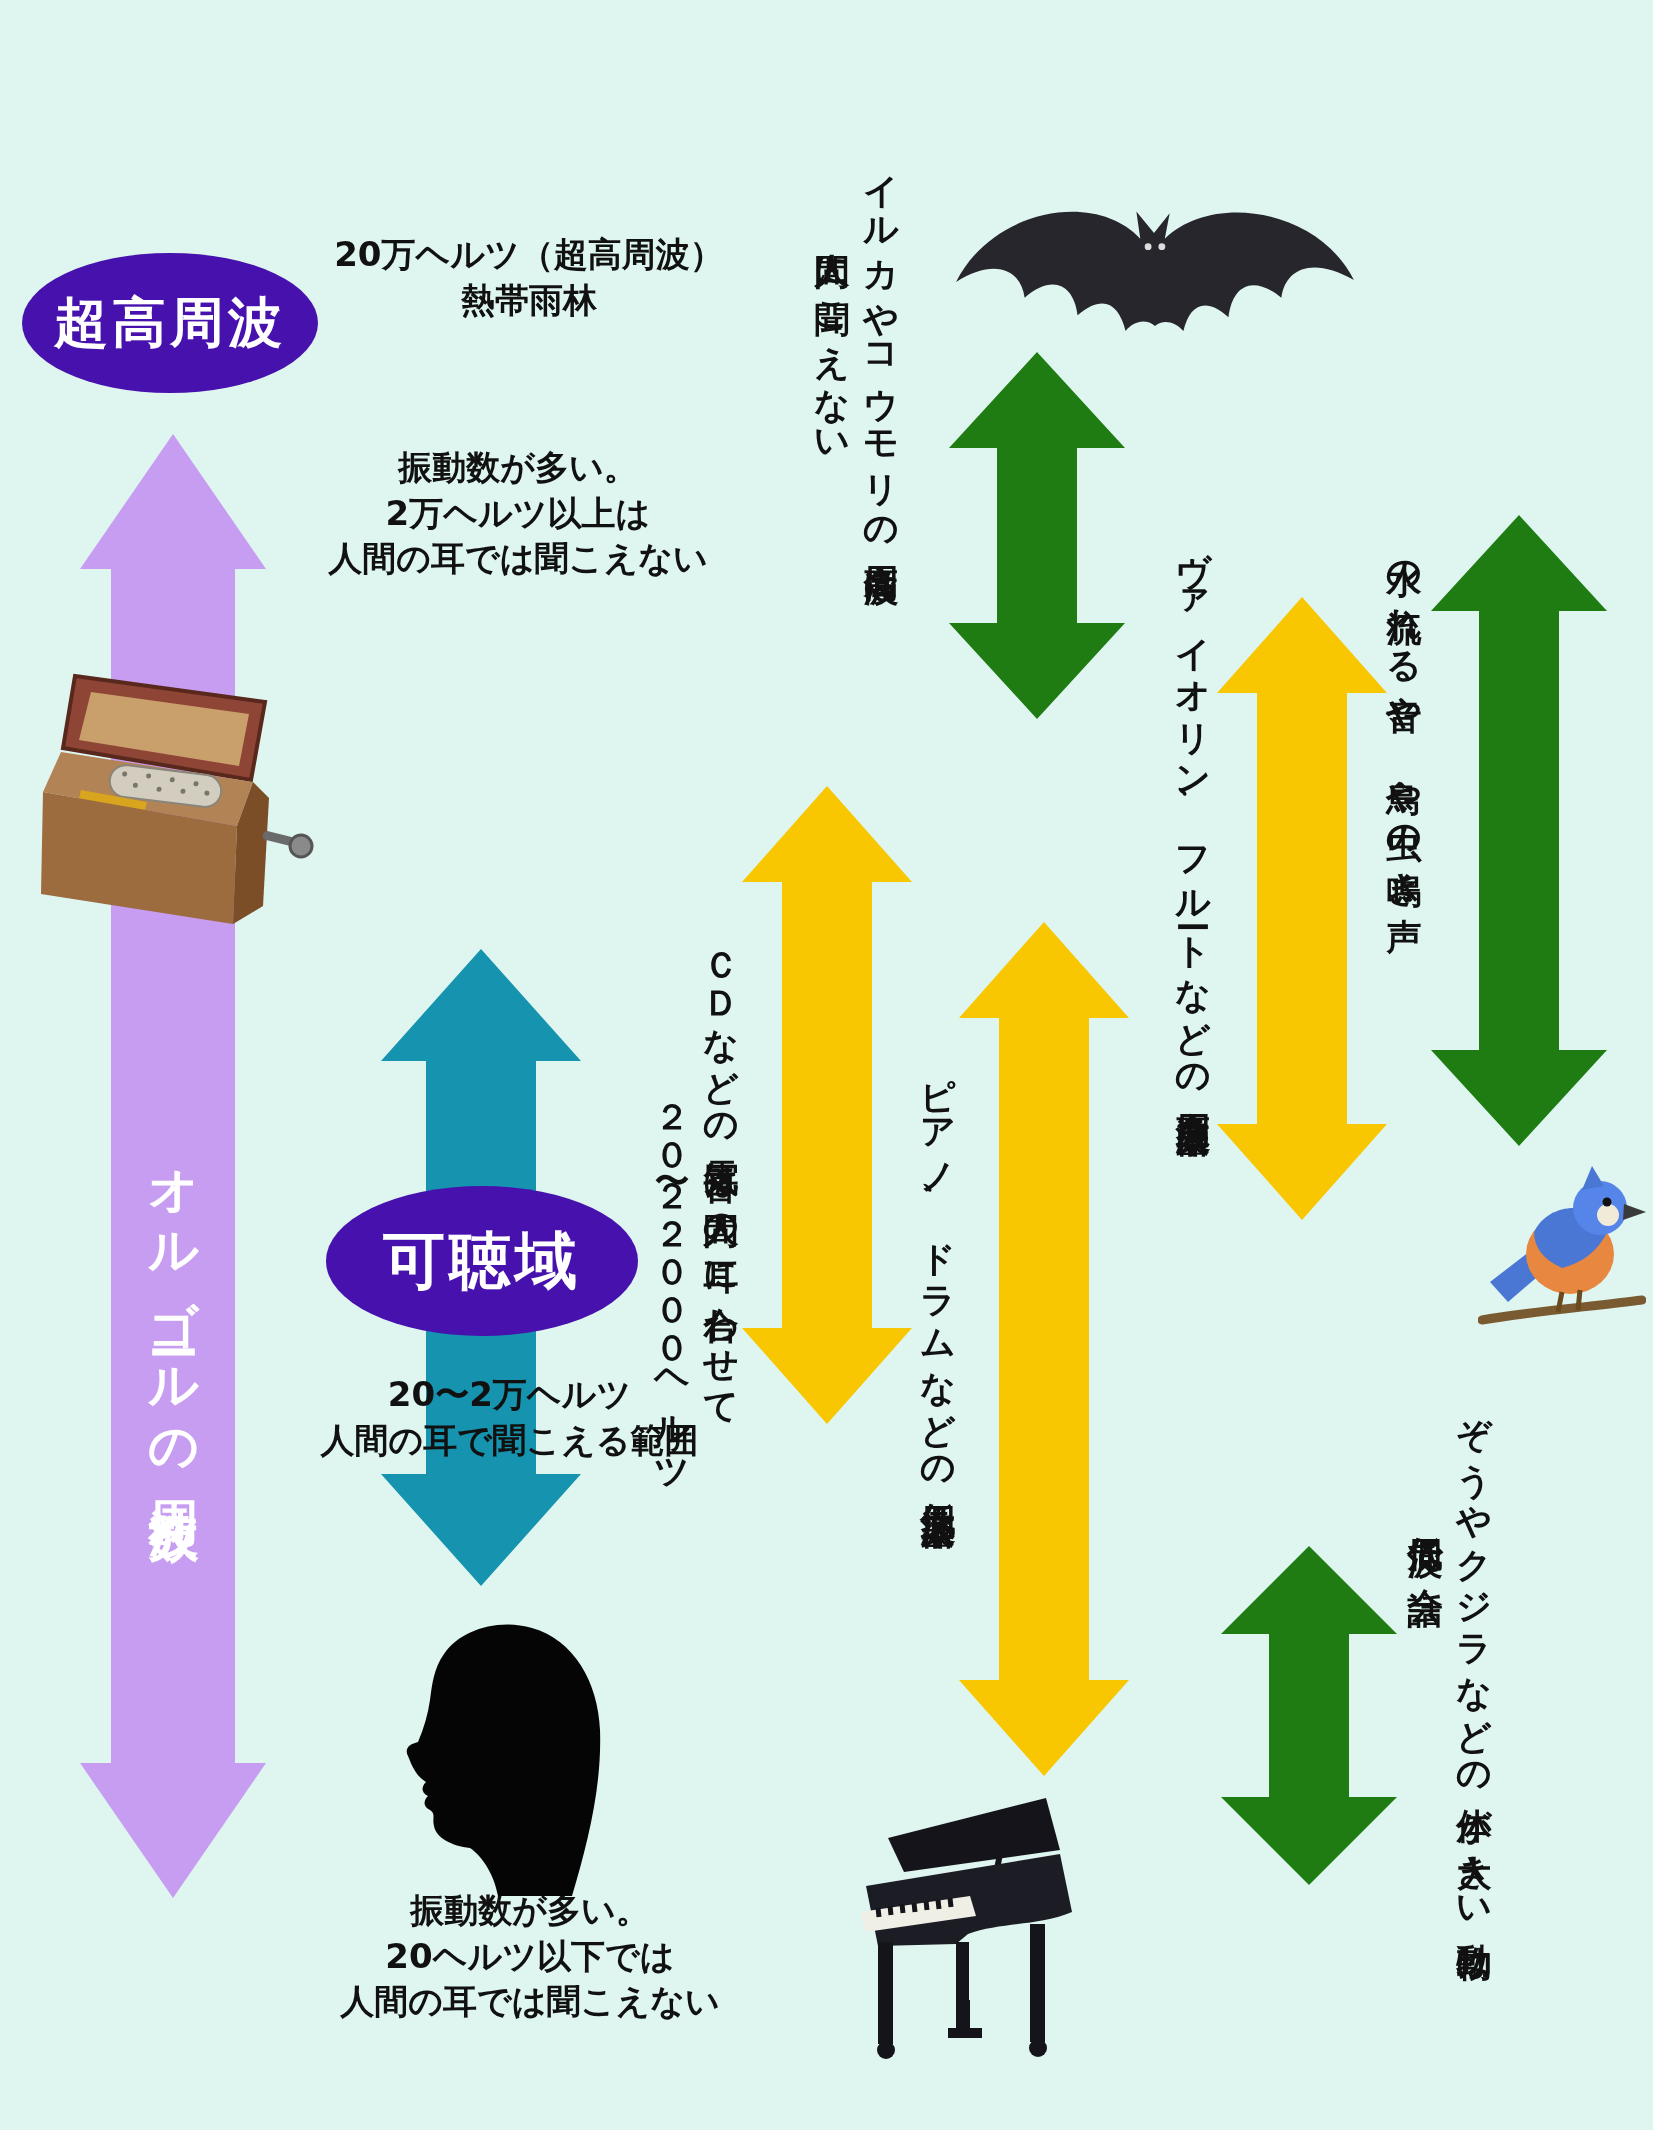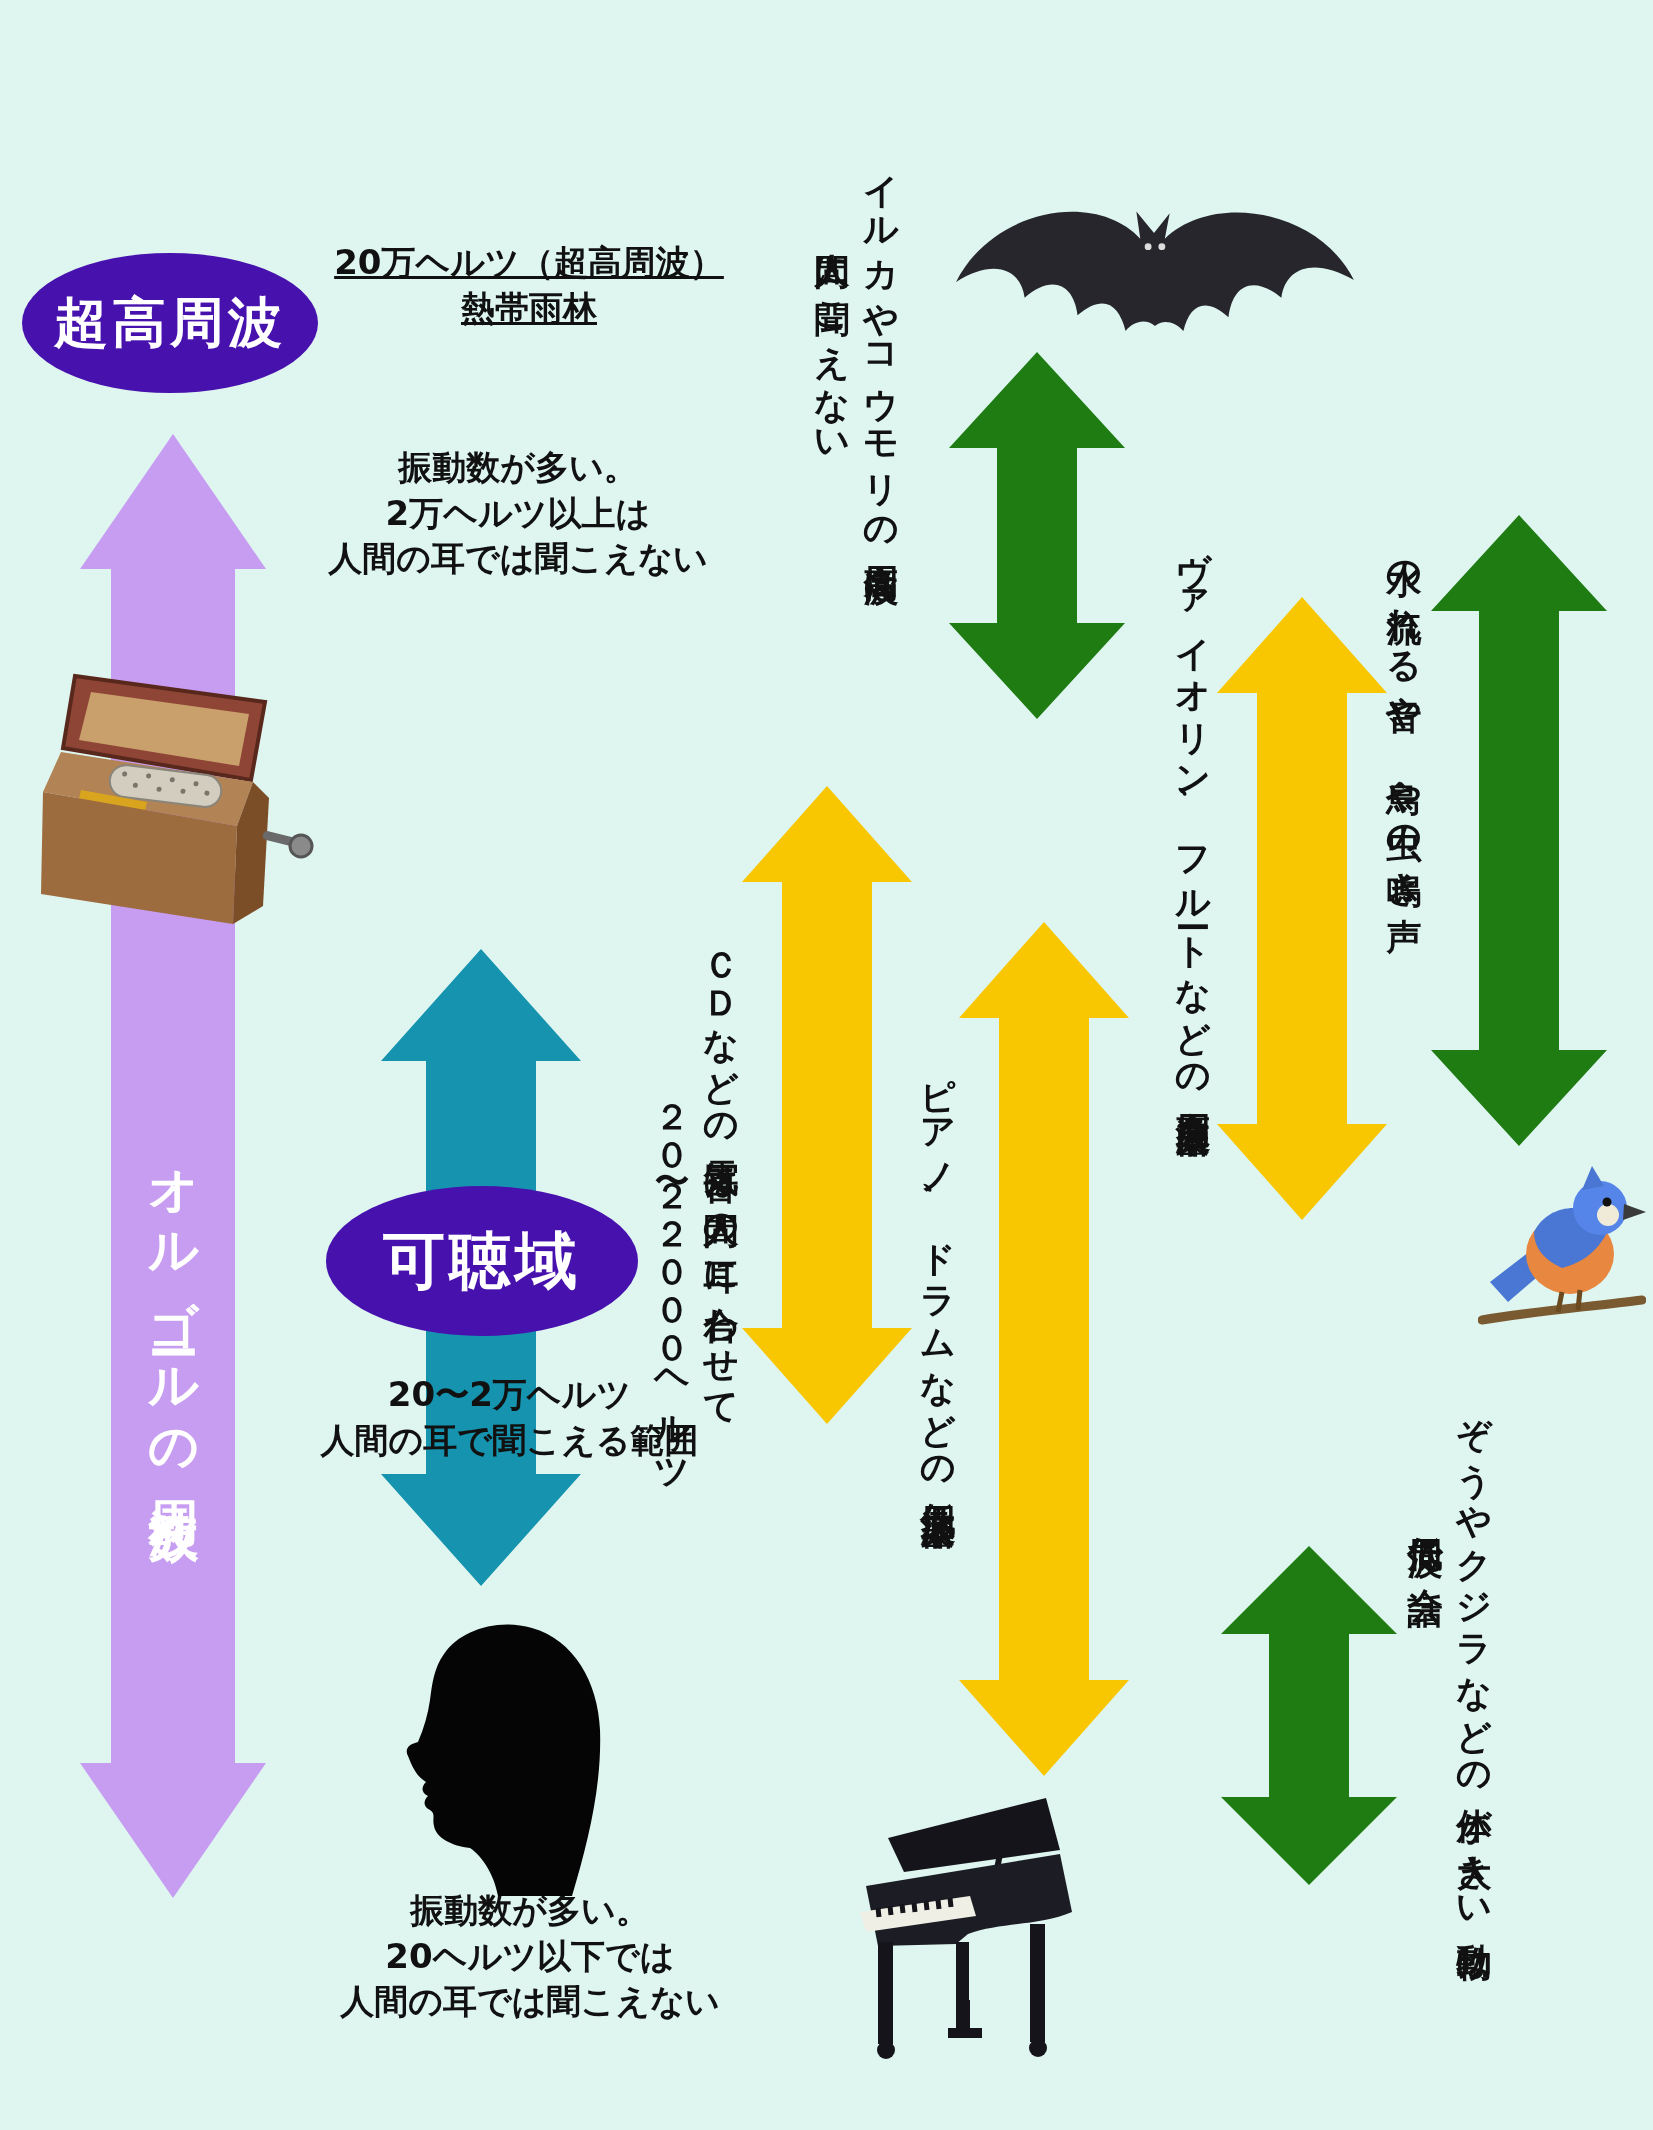--- a/index.html
+++ b/index.html
@@ -91,21 +91,21 @@
 
   <div class="arrow" style="left:1431px; top:515px; width:176px; height:631px; --h:96px; --s:40px; background:var(--c-green,#1e7c12);"></div>
 
   <div class="arrow" style="left:1221px; top:1546px; width:176px; height:339px; --h:88px; --s:40px; background:var(--c-green,#1e7c12);"></div>
 
   <div class="bubble" style="left:22px; top:253px; width:296px; height:140px; font-size:54px;">超高周波</div>
 
   <div class="bubble" style="left:326px; top:1186px; width:312px; height:150px; font-size:62px;">可聴域</div>
 
 
-  <div class="note" style="left:299px; top:240px; width:460px;text-decoration:underline;">20万ヘルツ（超高周波）
+  <div class="note" style="left:299px; top:232px; width:460px;">20万ヘルツ（超高周波）
 熱帯雨林</div>
 
   <div class="note" style="left:288px; top:445px; width:460px;">振動数が多い。
 2万ヘルツ以上は
 人間の耳では聞こえない</div>
 
   <div class="note" style="left:248px; top:1372px; width:480px;padding-left:43px;">20〜2万ヘルツ
 人間の耳で聞こえる範囲</div>
 
   <div class="note" style="left:290px; top:1888px; width:480px;">振動数が多い。

